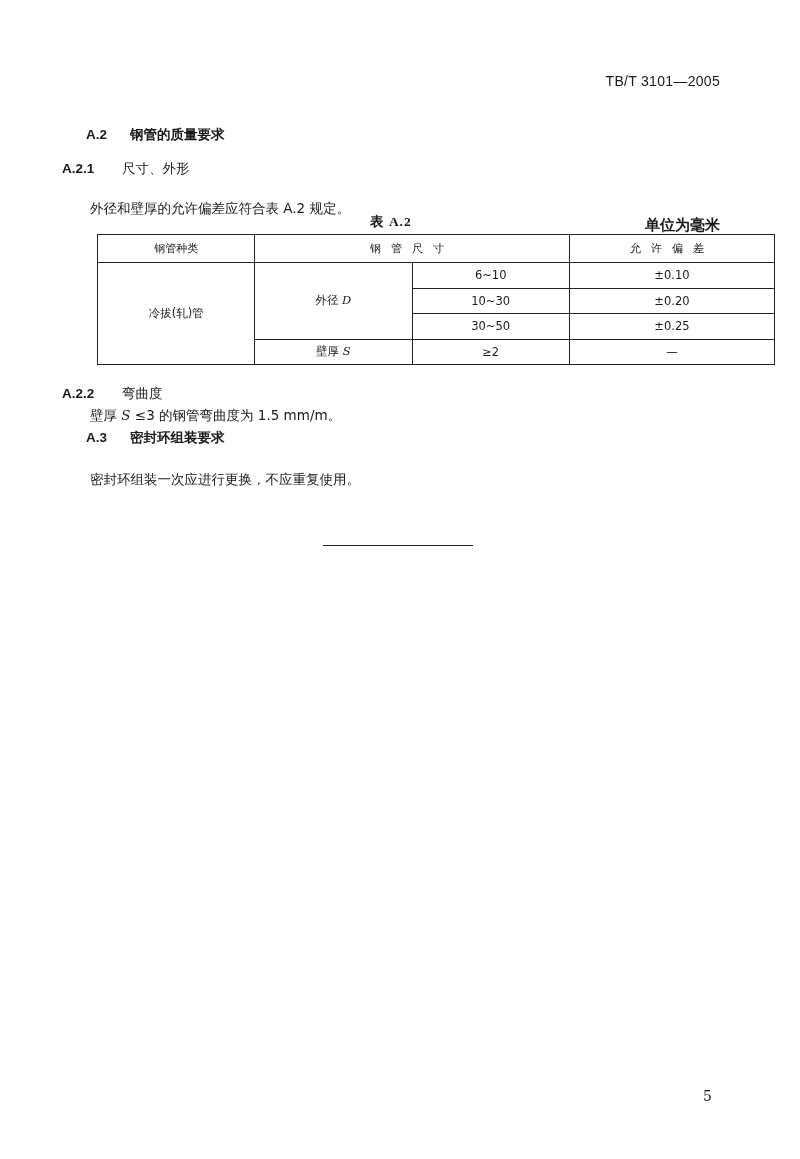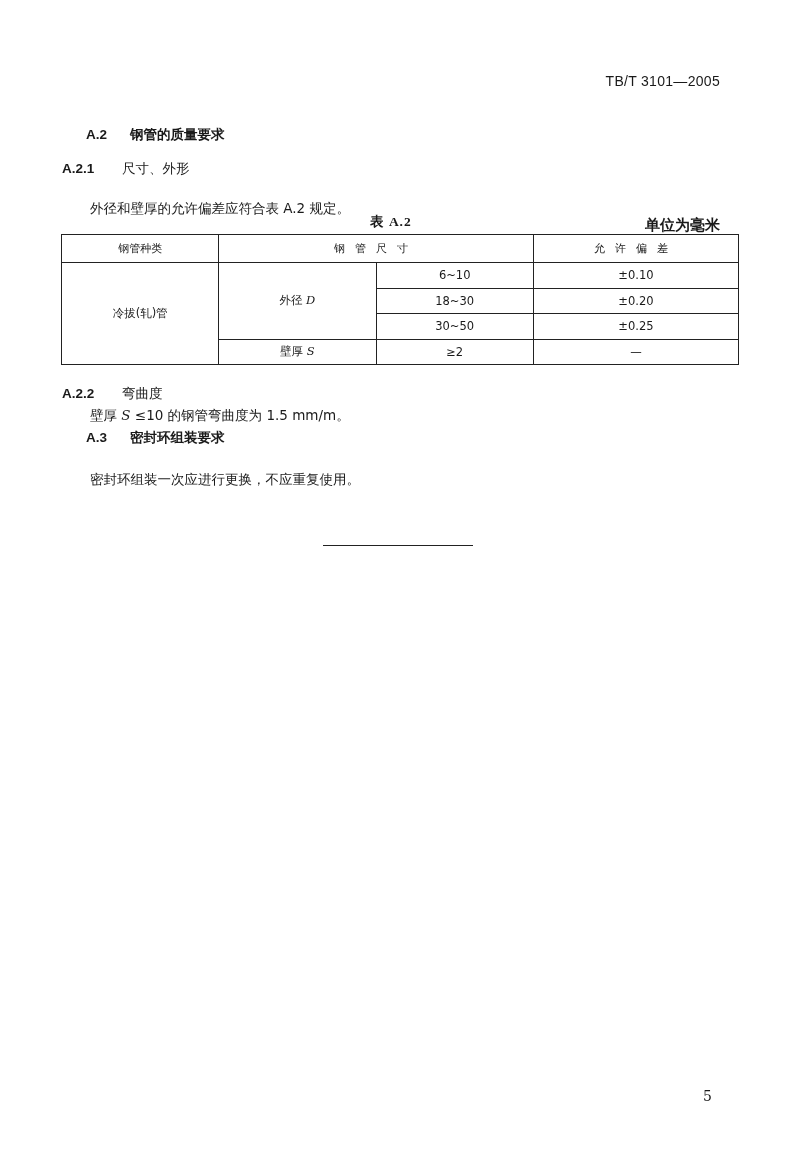--- a/index.html
+++ b/index.html
@@ -37,21 +37,21 @@
     font-family: "DejaVu Sans", sans-serif;
   }
   table.spec {
     position: absolute; top: 234px; left: 61px; width: 678px;
     border-collapse: collapse; font-size: 11.5px;
     font-family: "DejaVu Sans", sans-serif;
   }
   table.spec td, table.spec th {
     border: 1px solid #222; text-align: center; padding: 0; font-weight: normal;
   }
-  table.spec { border: 1.6px solid #222; }
+  table.spec { border: 1.6px solid #222; margin-left: 36px; }
   table.spec th { height: 27px; font-size: 11px; }
   table.spec td { height: 24.5px; text-align: center; }
   .col1 { width: 157px; }
   .col2 { width: 157px; }
   .col3 { width: 157px; }
   .col4 { width: 205px; }
   .spaced { letter-spacing: 10px; }
   i.var { font-family: "DejaVu Serif", serif; font-style: italic; }
   .rule {
     position: absolute; top: 545px; left: 323px; width: 150px; height: 0;
@@ -89,21 +89,21 @@
   <tr>
     <td rowspan="4" class="col1">冷拔(轧)管</td>
     <td rowspan="3" class="col2">
       <span>外径</span>
       <i class="var">D</i>
     </td>
     <td class="col3">6~10</td>
     <td class="col4">±0.10</td>
   </tr>
   <tr>
-    <td>18~30</td>
+    <td>10~30</td>
     <td>±0.20</td>
   </tr>
   <tr>
     <td>30~50</td>
     <td>±0.25</td>
   </tr>
   <tr>
     <td>
       <span>壁厚</span>
       <i class="var">S</i>
@@ -111,21 +111,21 @@
     <td>≥2</td>
     <td>—</td>
   </tr>
 </tbody>
   </table>
 
 <div class="h3" style="top:385px;">
   <span class="num">A.2.2</span><span class="ttl">弯曲度</span>
 </div>
 <div class="para" style="top:407px;">
-  <span>壁厚 </span><i class="var">S</i><span> ≤10 的钢管弯曲度为 1.5 mm/m。</span>
+  <span>壁厚 </span><i class="var">S</i><span> ≤3 的钢管弯曲度为 1.5 mm/m。</span>
 </div>
 
 <div class="h2" style="top:429px;">
   <span class="num">A.3</span><span>密封环组装要求</span>
 </div>
 <div class="para" style="top:471px;">密封环组装一次应进行更换，不应重复使用。</div>
 
 <div class="rule"></div>
 
 <div class="page-num">5</div>

